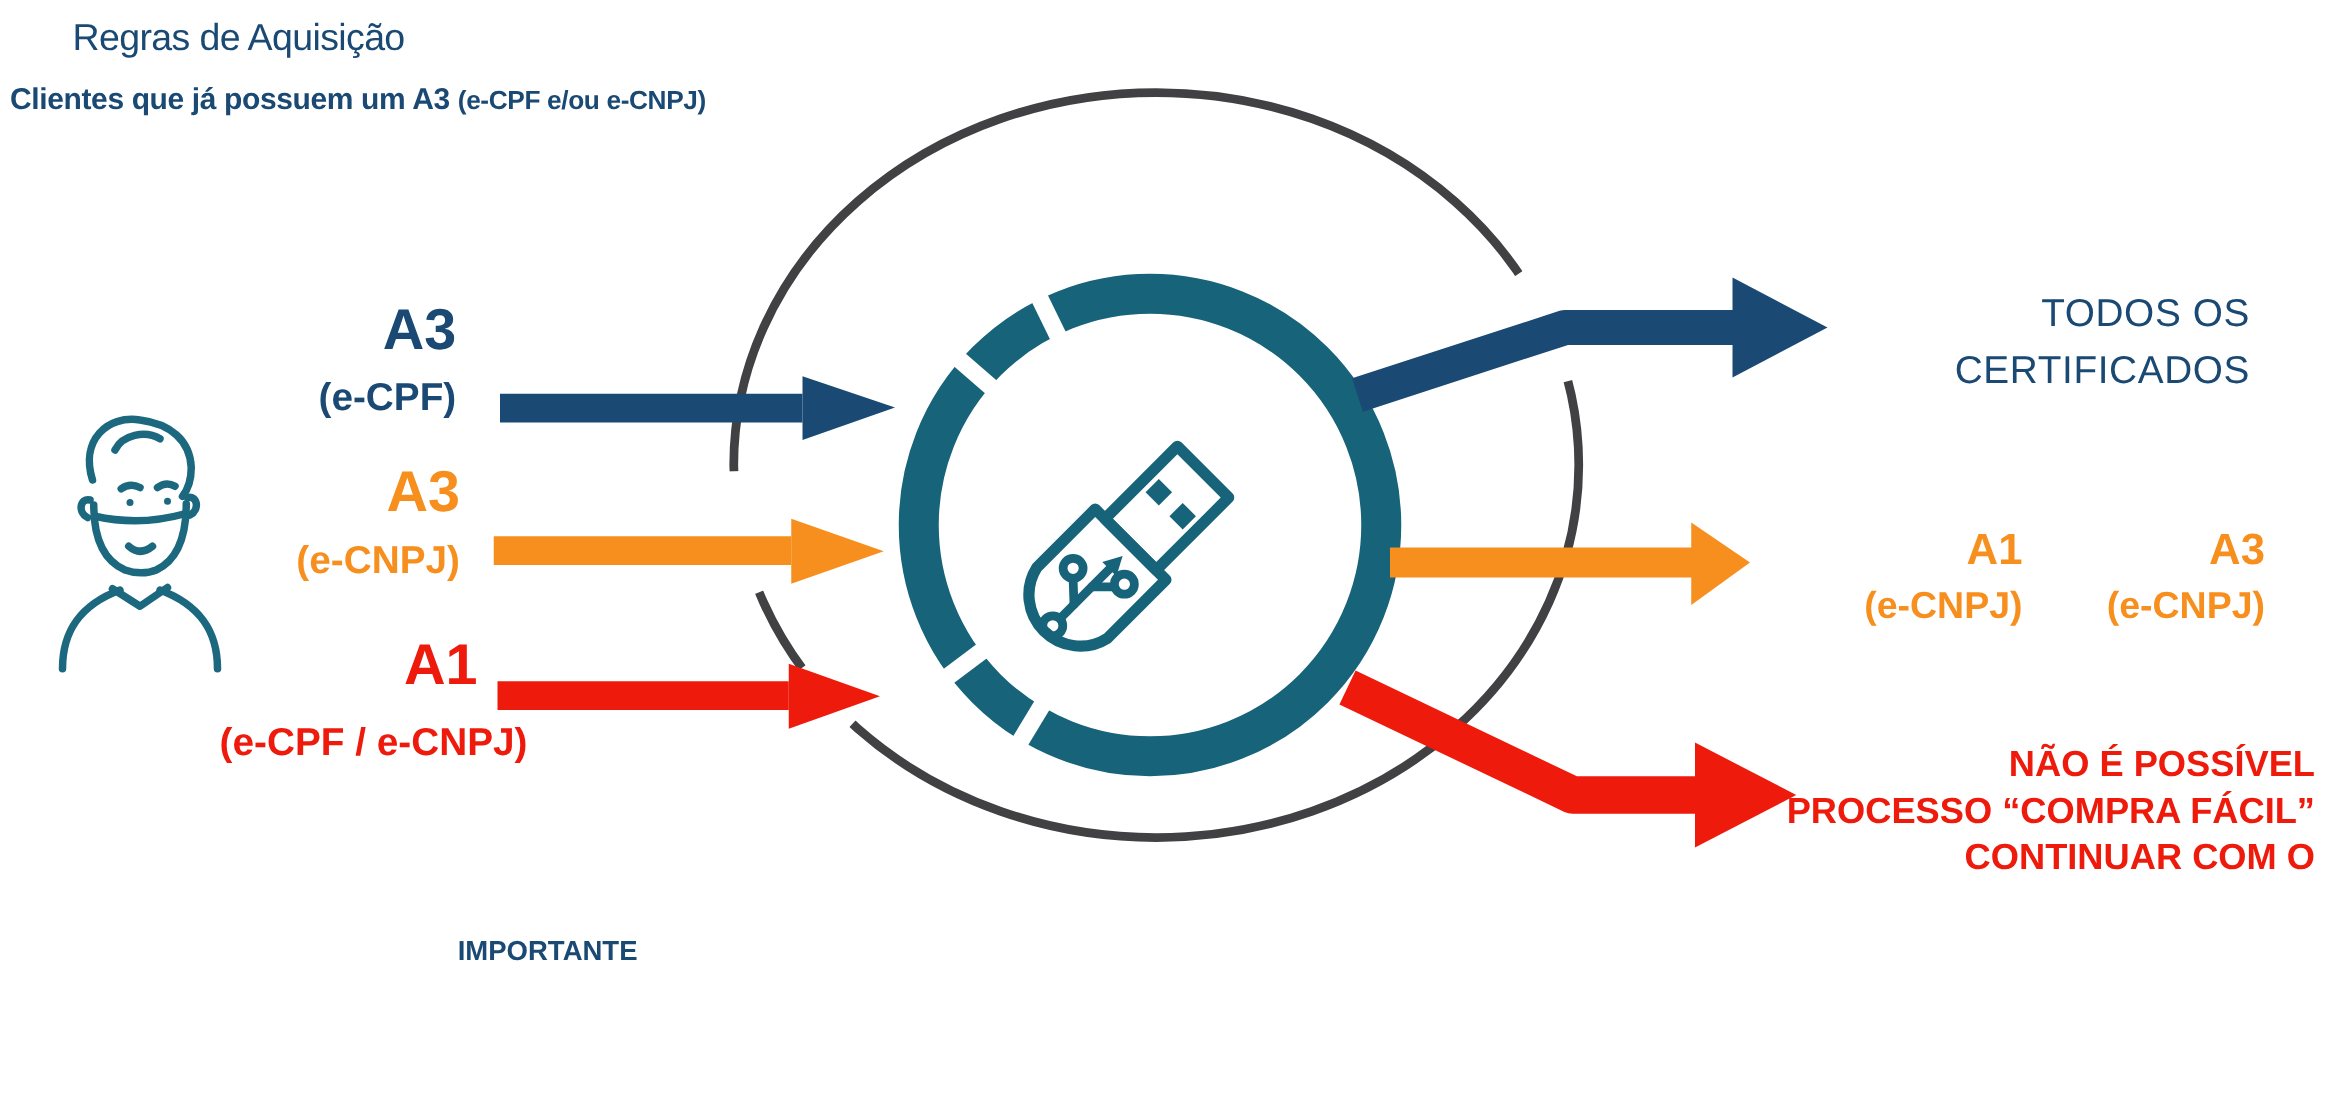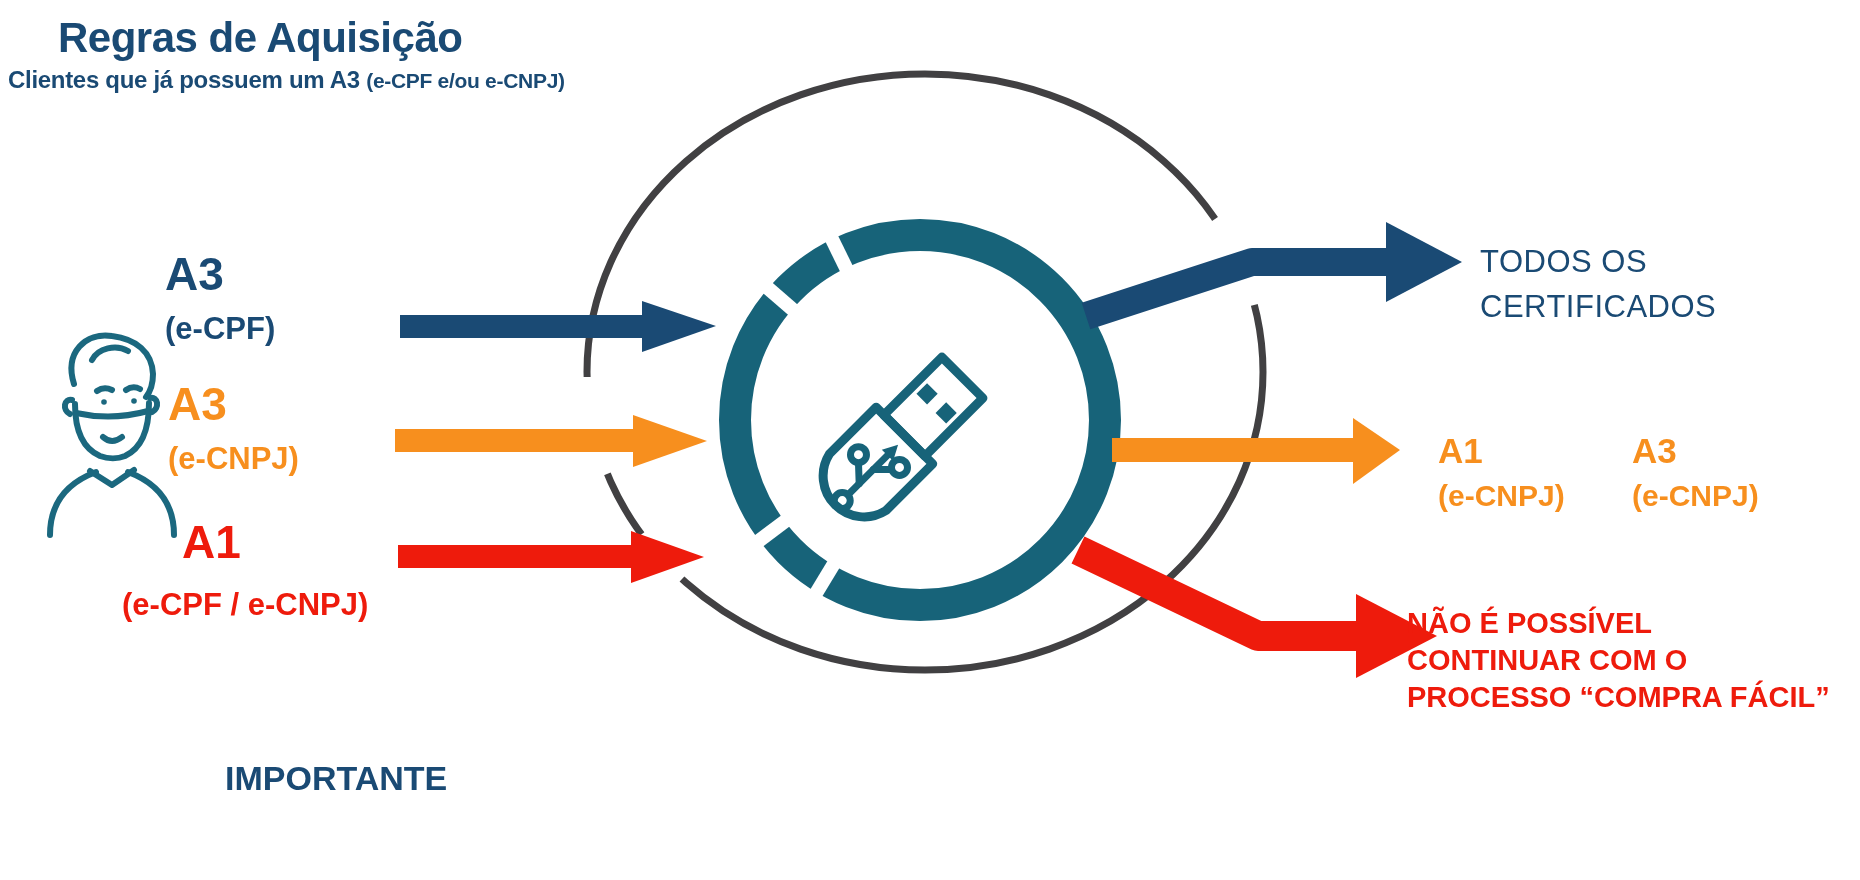--- a/index.html
+++ b/index.html
@@ -3,36 +3,36 @@
 <meta charset="utf-8">
 <style>
   html,body{margin:0;padding:0;background:#ffffff;}
   #canvas{position:relative;width:1860px;height:880px;background:#ffffff;overflow:hidden;
           font-family:"Liberation Sans", sans-serif;}
   #scene{position:absolute;left:0;top:0;}
   .abs{position:absolute;}
   .navy{color:#1a4a74;}
   .orange{color:#f78f1e;}
   .red{color:#ee1b0c;}
-  .ctr{text-align:left;margin-top:11px;}
-  #title{left:58px;top:14px;font-size:42px;font-weight:bold;letter-spacing:-0.5px;}
+  .ctr{text-align:right;}
+  #title{left:58px;top:14px;font-size:30px;font-weight:normal;letter-spacing:-0.5px;}
   #subtitle{left:8px;top:66px;font-size:24px;font-weight:600;letter-spacing:-0.3px;white-space:nowrap;text-align:right;}
   #subtitle .paren{font-size:21px;}
   .src-code{font-size:46px;font-weight:bold;width:200px;}
   .src-detail{font-size:31px;font-weight:bold;width:200px;}
   #src1c{left:165px;top:236px;} #src1d{left:165px;top:300px;}
   #src2c{left:168px;top:366px;} #src2d{left:168px;top:430px;}
   #src3c{left:182px;top:504px;} #src3d{left:122px;top:576px;width:300px;}
   #todos{left:1480px;top:228px;width:320px;font-size:31px;font-weight:normal;line-height:45px;letter-spacing:0.5px;}
   .opt{width:180px;top:420px;}
   #opt1{left:1438px;} #opt2{left:1632px;}
   .opt-code{font-size:35px;font-weight:bold;}
   .opt-detail{font-size:30px;font-weight:bold;margin-top:8px;}
   #notpossible{left:1407px;top:594px;width:445px;font-size:29px;font-weight:bold;line-height:37px;}
-  #imp-head{left:225px;top:748px;width:300px;font-size:34px;font-weight:bold;}
+  #imp-head{left:210px;top:748px;width:300px;font-size:22px;font-weight:bold;}
   #imp-body{left:28px;top:796px;width:700px;font-size:30px;font-weight:500;line-height:35px;}
 </style>
 </head>
 <body>
 
 <div id="canvas">
 
   <svg id="scene" width="1860" height="880" viewBox="0 0 1860 880">
 
     <g>
@@ -132,19 +132,19 @@
     <div class="opt-code">A1</div>
     <div class="opt-detail">(e-CNPJ)</div>
   </div>
   <div class="abs ctr orange opt" id="opt2">
     <div class="opt-code">A3</div>
     <div class="opt-detail">(e-CNPJ)</div>
   </div>
 
   <div class="abs ctr red" id="notpossible">
     <div>NÃO É POSSÍVEL</div>
+    <div>PROCESSO “COMPRA FÁCIL”</div>
     <div>CONTINUAR COM O</div>
-    <div>PROCESSO “COMPRA FÁCIL”</div>
   </div>
 
   <div class="abs ctr navy" id="imp-head">IMPORTANTE</div>
 
 </div>
 
 </body></html>

